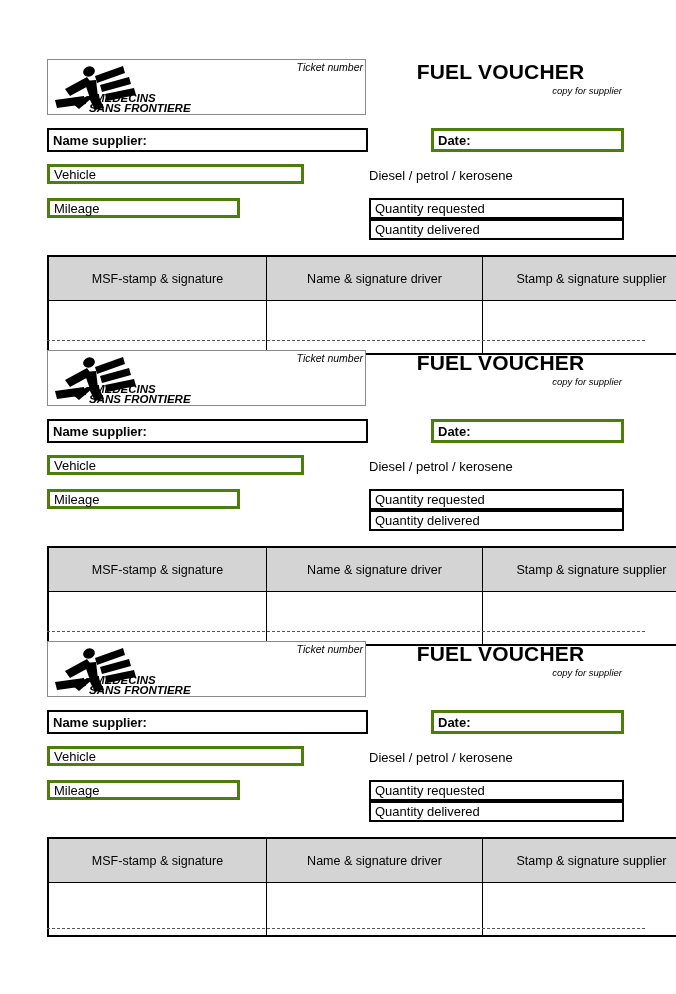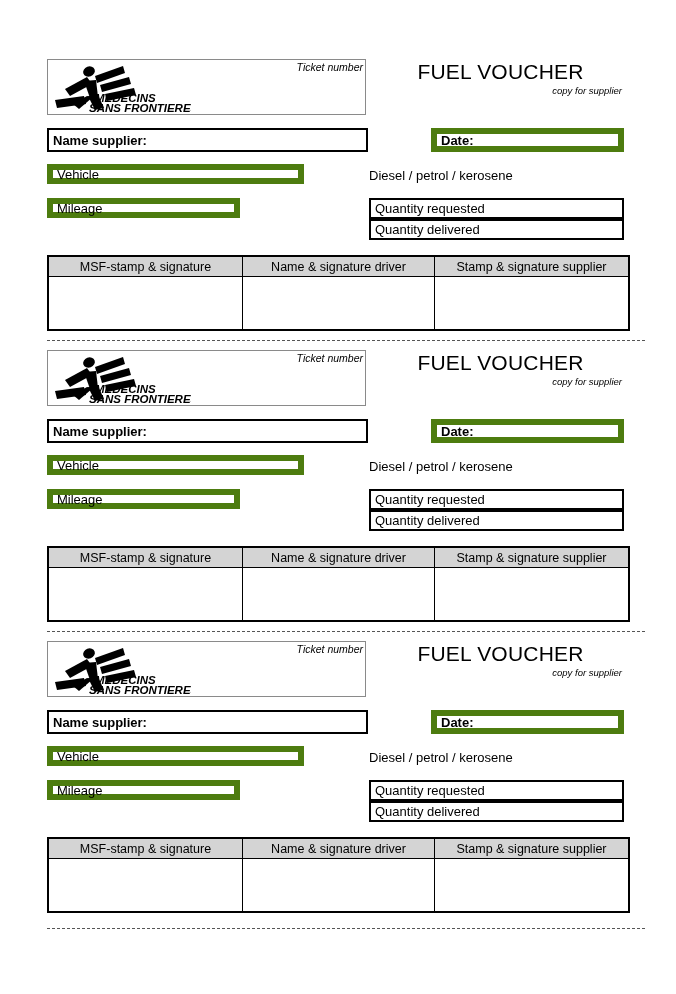--- a/index.html
+++ b/index.html
@@ -66,21 +66,21 @@
   }
   .title-wrap {
     position: absolute;
     left: 330px;
     top: 0;
     width: 247px;
     text-align: center;
   }
   .vch-title {
     font-size: 21px;
-    font-weight: normal;
+    font-weight: bold;
     letter-spacing: 0.2px;
     line-height: 26px;
     white-space: nowrap;
   }
   .vch-subtitle {
     font-size: 9.5px;
     font-style: italic;
     font-weight: normal;
     line-height: 12px;
     text-align: right;
@@ -94,21 +94,21 @@
     box-sizing: border-box;
     background: #ffffff;
     font-size: 13px;
     line-height: 1;
     display: flex;
     align-items: center;
     padding-left: 4px;
     white-space: nowrap;
   }
   .fld.thick { border: 2px solid #000000; }
-  .fld.thin  { border: 6px solid #4d7c0f; }
+  .fld.thin  { border: 3px solid #4d7c0f; }
   .fld.b     { font-weight: bold; }
 
   .plain-text {
     position: absolute;
     font-size: 13px;
     line-height: 1;
     white-space: nowrap;
   }
 
   
@@ -121,21 +121,21 @@
     border-collapse: collapse;
     table-layout: fixed;
     background: #ffffff;
   }
   .sig-table th {
     background: #d4d4d4;
     border: 1px solid #000000;
     font-size: 12.5px;
     font-weight: normal;
     height: 19px;
-    padding: 0;
+    padding: 12px;
     text-align: center;
     white-space: nowrap;
   }
   .sig-table td {
     border: 1px solid #000000;
     height: 52px;
     padding: 0;
     background: #ffffff;
   }
 

